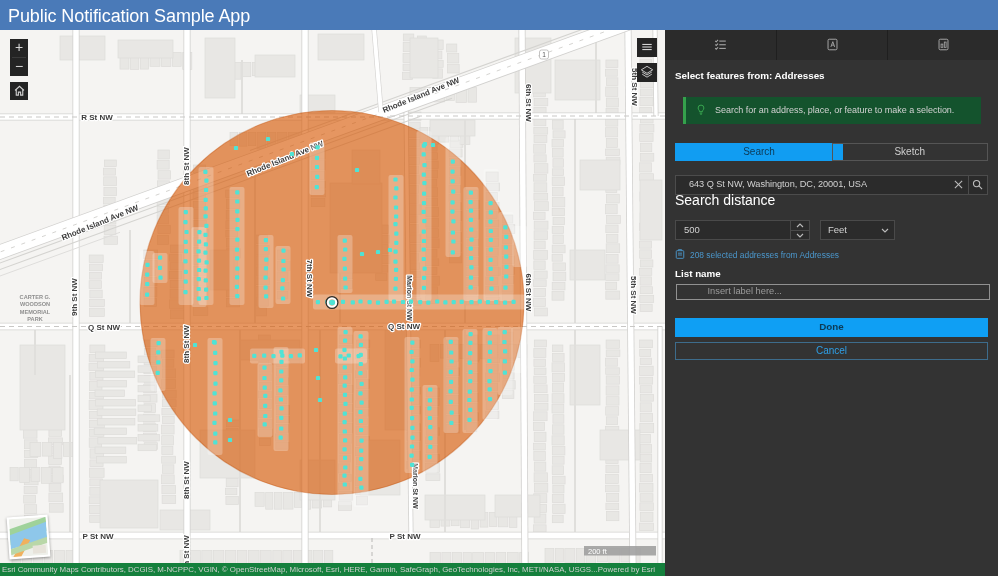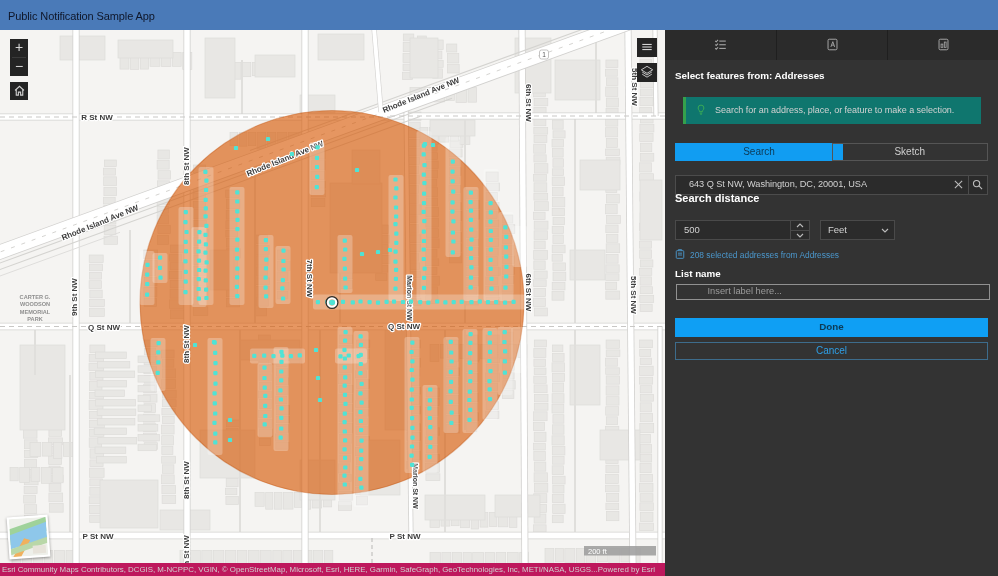--- a/index.html
+++ b/index.html
@@ -4,21 +4,21 @@
 * { margin:0; padding:0; box-sizing:border-box; }
 body { font-family:"Liberation Sans", sans-serif; }
 #app { position:relative; width:998px; height:576px; overflow:hidden; background:#333333; filter:grayscale(0%); }
 .abs { position:absolute; }
 .abs svg { display:block; margin:0 auto; }
 </style></head>
 <body>
 <div id="app">
 
   <div class="abs" style="left:0;top:0;width:998px;height:30px;background:#4a7ab8;">
-    <div class="abs" style="left:8px;top:1px;height:30px;line-height:30px;font-size:11px;color:#0f172a;letter-spacing:-0.1px;">Public Notification Sample App</div>
+    <div class="abs" style="left:8px;top:1px;height:30px;line-height:30px;font-size:18px;color:#ffffff;letter-spacing:-0.1px;">Public Notification Sample App</div>
   </div>
 
   <div class="abs" style="left:0;top:30px;width:665px;height:546px;overflow:hidden;background:#f5f4f2;">
     <svg width="665" height="546" viewBox="0 0 665 546" style="position:absolute;left:0;top:0">
 <rect x="0" y="0" width="665" height="546" fill="#f5f4f2"></rect>
 <g fill="#e8e7e4" stroke="#dddcd9" stroke-width="0.7">
 <rect x="89.2" y="225.0" width="14.0" height="7.5"></rect>
 <rect x="89.5" y="234.1" width="13.1" height="6.7"></rect>
 <rect x="89.5" y="242.4" width="12.1" height="6.7"></rect>
 <rect x="89.1" y="250.7" width="12.3" height="7.8"></rect>
@@ -1224,21 +1224,21 @@
       <svg width="37" height="38" viewBox="0 0 37 38">
         <rect width="37" height="38" fill="#eef0ea"></rect>
         <polygon points="0,10 37,0 37,14 0,26" fill="#9fd29a"></polygon>
         <polygon points="0,16 37,5 37,22 0,30" fill="#8ec7ea"></polygon>
         <polygon points="2,38 14,20 20,22 10,38" fill="#f0b15e"></polygon>
         <polygon points="0,30 37,20 37,26 0,36" fill="#b9d7a8"></polygon>
         <rect x="22" y="28" width="13" height="8" fill="#e7e3da"></rect>
       </svg>
     </div>
 
-    <div class="abs" style="left:0;top:532.5px;width:665px;height:13.5px;background:#be185d;color:#cfcfcf;font-size:7.9px;letter-spacing:-0.02px;line-height:13.5px;white-space:nowrap;">
+    <div class="abs" style="left:0;top:532.5px;width:665px;height:13.5px;background:#15803d;color:#cfcfcf;font-size:7.9px;letter-spacing:-0.02px;line-height:13.5px;white-space:nowrap;">
       <span style="margin-left:2px;">Esri Community Maps Contributors, DCGIS, M-NCPPC, VGIN, © OpenStreetMap, Microsoft, Esri, HERE, Garmin, SafeGraph, GeoTechnologies, Inc, METI/NASA, USGS...</span>
       <span class="abs" style="right:10px;top:0;">Powered by Esri</span>
     </div>
   </div>
 
   <div class="abs" style="left:665px;top:30px;width:333px;height:546px;background:#333333;">
 
     <div class="abs" style="left:0;top:0;width:333px;height:29.5px;background:#2b2b2b;">
       <div class="abs" style="left:0;top:0;width:111px;height:29.5px;text-align:center;padding-top:8px;">
           <svg width="13" height="13" viewBox="0 0 16 16" fill="none" stroke="#a9a9a9" stroke-width="1.3">
@@ -1263,21 +1263,21 @@
           <svg width="13" height="13" viewBox="0 0 16 16" fill="none" stroke="#a9a9a9" stroke-width="1.2">
             <rect x="2.5" y="1.5" width="11" height="13" rx="1.5"></rect>
             <rect x="5" y="7.5" width="2.2" height="4" stroke-width="1"></rect>
             <rect x="9" y="5" width="2.2" height="6.5" stroke-width="1"></rect>
           </svg>
         </div>
     </div>
 
     <div class="abs" style="left:10px;top:40px;font-size:9.9px;font-weight:bold;color:#ffffff;letter-spacing:-0.05px;">Select features from: Addresses</div>
 
-    <div class="abs" style="left:18px;top:66.5px;width:298px;height:27.5px;background:#0f766e;border-left:3px solid #35a14c;">
+    <div class="abs" style="left:18px;top:66.5px;width:298px;height:27.5px;background:#14532d;border-left:3px solid #35a14c;">
       <div class="abs" style="left:11px;top:7px;">
           <svg width="8" height="11" viewBox="0 0 10 13" fill="none" stroke="#3eb054" stroke-width="1.1">
             <path d="M5 1a3.6 3.6 0 0 1 3.6 3.6c0 1.5-.9 2.2-1.4 3.1-.3.5-.4 1-.4 1.5H3.2c0-.5-.1-1-.4-1.5C2.3 6.8 1.4 6.1 1.4 4.6A3.6 3.6 0 0 1 5 1z"></path>
             <line x1="3.4" y1="11" x2="6.6" y2="11"></line>
             <line x1="4" y1="12.4" x2="6" y2="12.4"></line>
           </svg>
         </div>
       <div class="abs" style="left:29px;top:0;height:27.5px;line-height:27.5px;font-size:9px;color:#d2d2d2;white-space:nowrap;letter-spacing:-0.03px;">Search for an address, place, or feature to make a selection.</div>
     </div>
 
@@ -1296,21 +1296,21 @@
         </div>
       <div class="abs" style="right:18.5px;top:0;width:1px;height:17.5px;background:#4c4c4c;"></div>
       <div class="abs" style="right:4px;top:3px;">
           <svg width="11" height="11" viewBox="0 0 12 12" fill="none" stroke="#bdbdbd" stroke-width="1.2">
             <circle cx="5" cy="5" r="3.4"></circle>
             <line x1="7.6" y1="7.6" x2="11" y2="11"></line>
           </svg>
         </div>
     </div>
 
-    <div class="abs" style="left:10px;top:162px;font-size:11px;font-weight:bold;color:#ffffff;">Search distance</div>
+    <div class="abs" style="left:10px;top:162px;font-size:14px;font-weight:normal;color:#ffffff;">Search distance</div>
     <div class="abs" style="left:10px;top:189.5px;width:135px;height:20.5px;background:#2b2b2b;border:1px solid #4a4a4a;">
       <div class="abs" style="left:8px;top:0;height:18.5px;line-height:18.5px;font-size:9.5px;color:#d2d2d2;">500</div>
       <div class="abs" style="right:0;top:0;width:19px;height:18.5px;border-left:1px solid #4a4a4a;">
         <div class="abs" style="left:5px;top:2px;">
             <svg width="8" height="5" viewBox="0 0 8 5" fill="none" stroke="#bdbdbd" stroke-width="1.1">
               <path d="M1 4 L4 1 L7 4"></path>
             </svg>
           </div>
         <div class="abs" style="left:0;top:9px;width:19px;height:1px;background:#4a4a4a;"></div>
         <div class="abs" style="left:5px;top:12px;">

